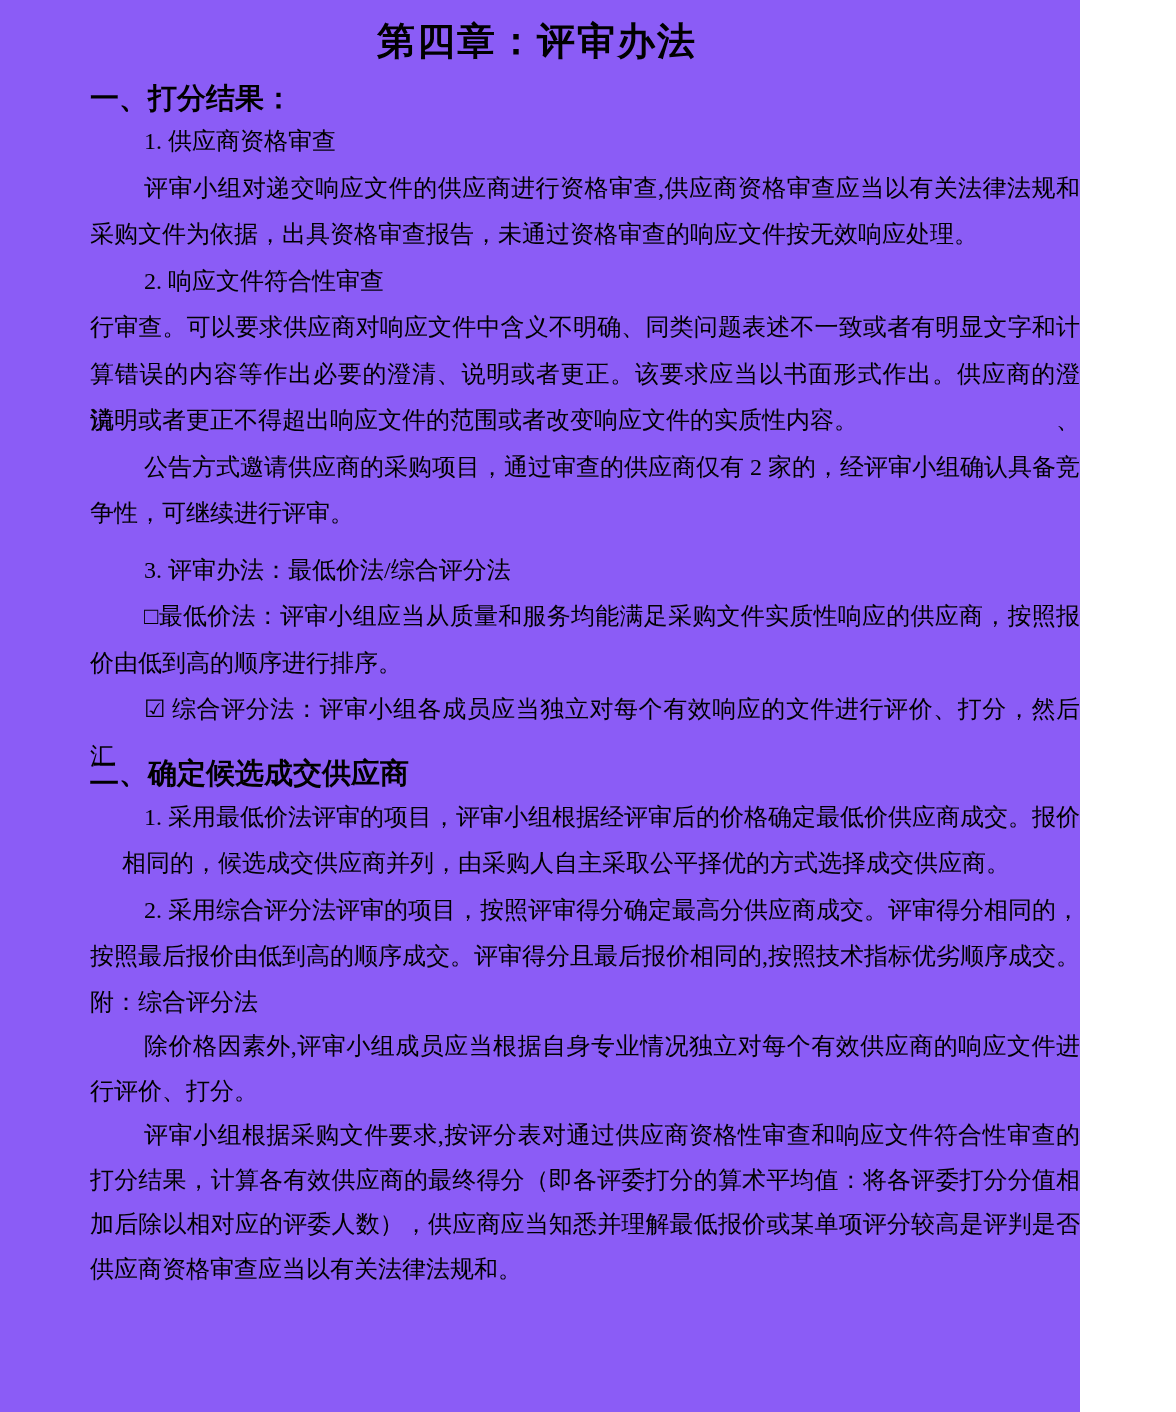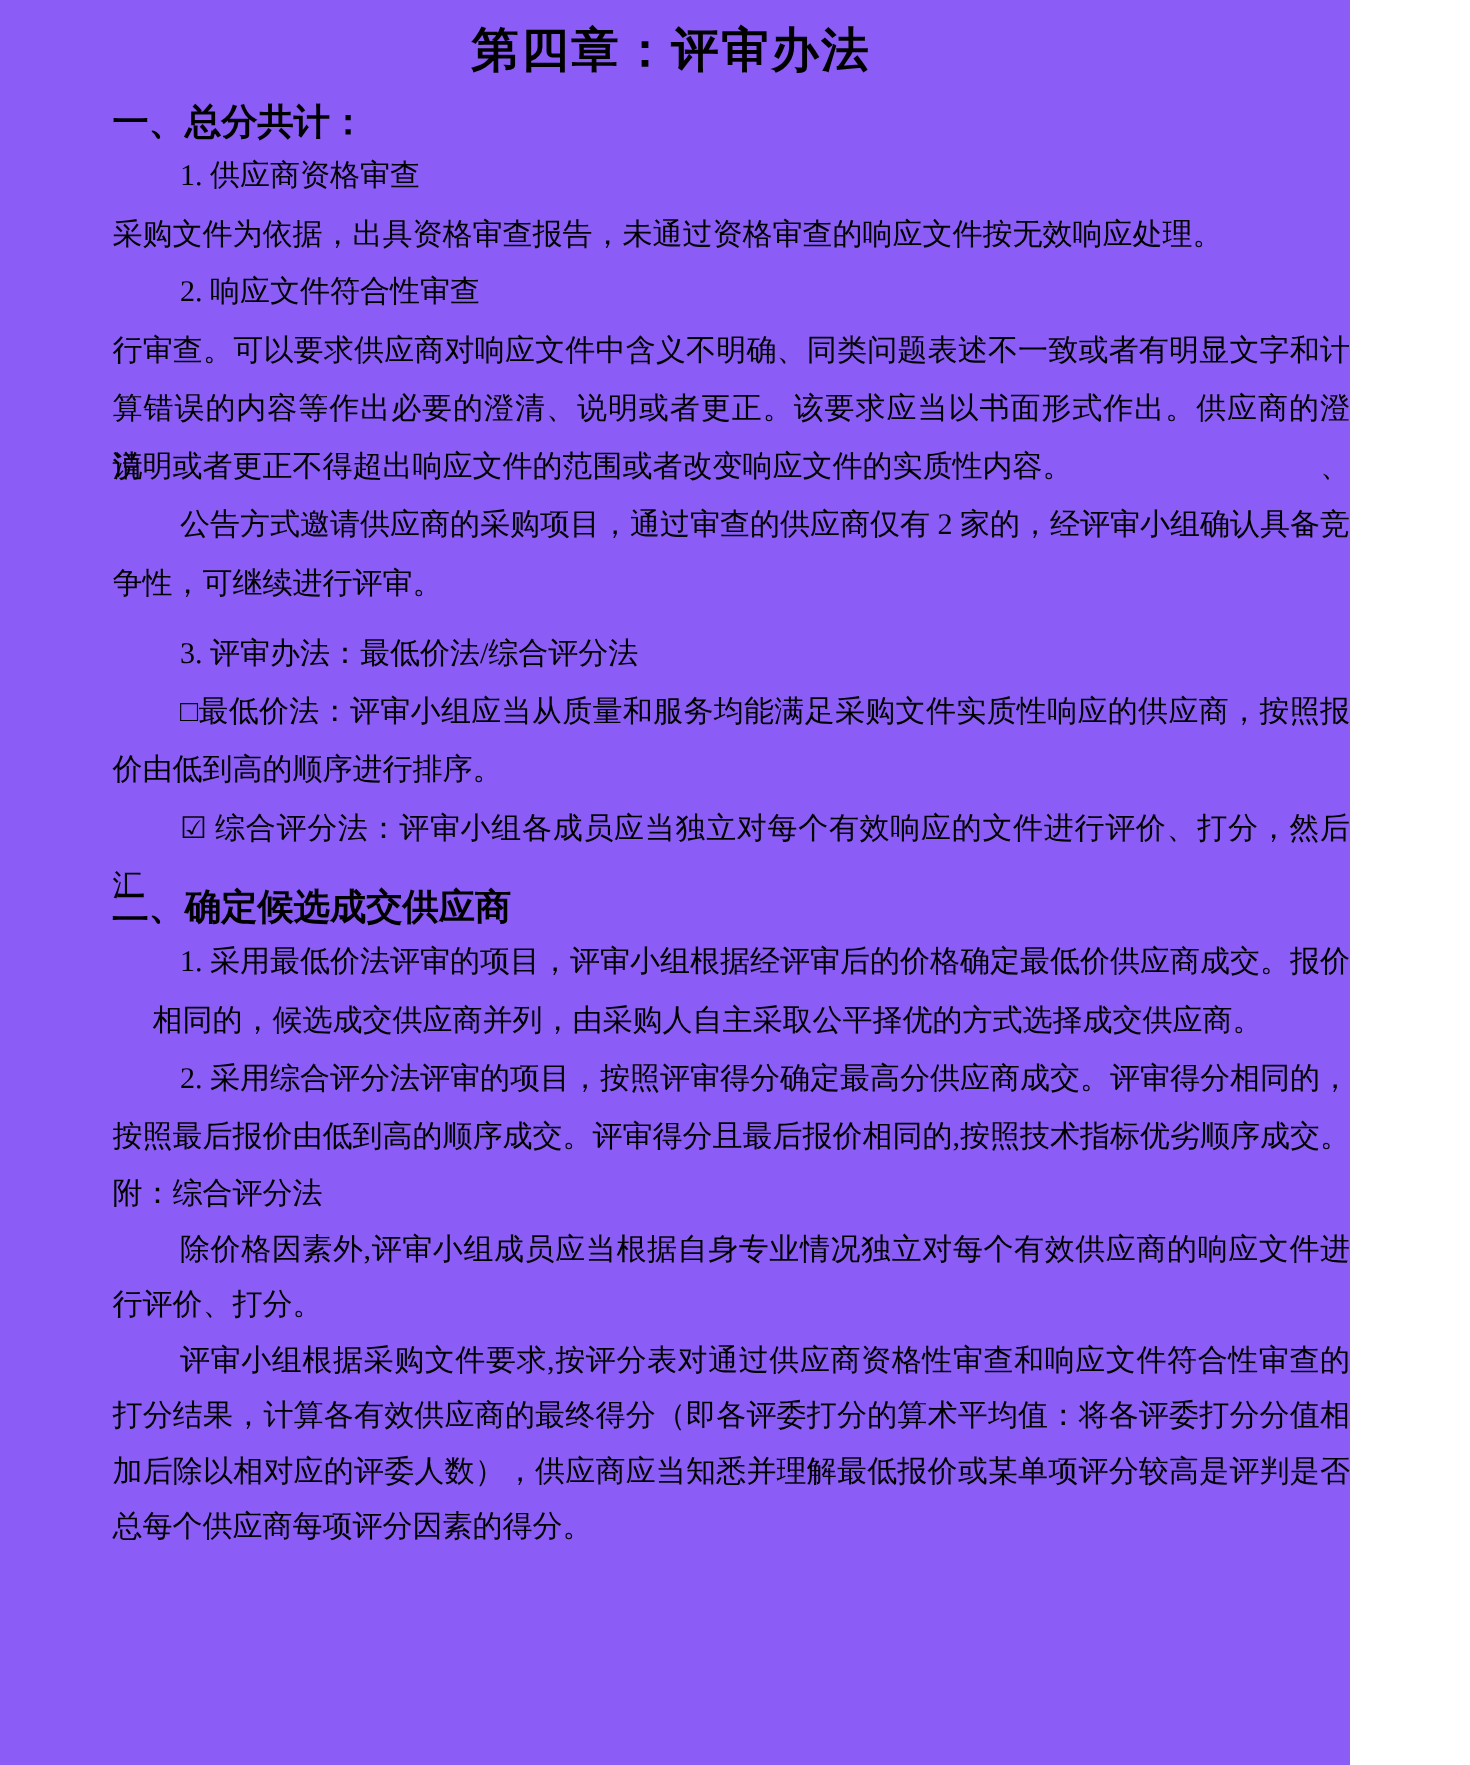--- a/index.html
+++ b/index.html
@@ -49,22 +49,23 @@
   .l.ind1 { text-indent: 32px; }
   .l.gap  { margin-top: 10px; }
   .l.tight { height: 44.5px; line-height: 44.5px; }
 </style>
 </head>
 <body>
 
 <div class="page">
   <div class="title">第四章：评审办法</div>
   <div class="doc-body" id="doc-lines">
-      <div class="l hd">一、总分共计：</div>
+      <div class="l hd">一、打分结果：</div>
       <div class="l ind2">1. 供应商资格审查</div>
+      <div class="l jfy ind2">评审小组对递交响应文件的供应商进行资格审查,供应商资格审查应当以有关法律法规和</div>
       <div class="l">采购文件为依据，出具资格审查报告，未通过资格审查的响应文件按无效响应处理。</div>
       <div class="l ind2">2. 响应文件符合性审查</div>
       <div class="l jfy">行审查。可以要求供应商对响应文件中含义不明确、同类问题表述不一致或者有明显文字和计</div>
       <div class="l jfy">算错误的内容等作出必要的澄清、说明或者更正。该要求应当以书面形式作出。供应商的澄清、</div>
       <div class="l">说明或者更正不得超出响应文件的范围或者改变响应文件的实质性内容。</div>
       <div class="l jfy ind2">公告方式邀请供应商的采购项目，通过审查的供应商仅有 2 家的，经评审小组确认具备竞</div>
       <div class="l">争性，可继续进行评审。</div>
       <div class="l ind2 gap">3. 评审办法：最低价法/综合评分法</div>
       <div class="l jfy ind2">□最低价法：评审小组应当从质量和服务均能满足采购文件实质性响应的供应商，按照报</div>
       <div class="l">价由低到高的顺序进行排序。</div>
@@ -73,15 +74,15 @@
       <div class="l jfy ind2">1. 采用最低价法评审的项目，评审小组根据经评审后的价格确定最低价供应商成交。报价</div>
       <div class="l ind1">相同的，候选成交供应商并列，由采购人自主采取公平择优的方式选择成交供应商。</div>
       <div class="l jfy ind2">2. 采用综合评分法评审的项目，按照评审得分确定最高分供应商成交。评审得分相同的，</div>
       <div class="l jfy">按照最后报价由低到高的顺序成交。评审得分且最后报价相同的,按照技术指标优劣顺序成交。</div>
       <div class="l tight">附：综合评分法</div>
       <div class="l jfy ind2 tight">除价格因素外,评审小组成员应当根据自身专业情况独立对每个有效供应商的响应文件进</div>
       <div class="l tight">行评价、打分。</div>
       <div class="l jfy ind2 tight">评审小组根据采购文件要求,按评分表对通过供应商资格性审查和响应文件符合性审查的</div>
       <div class="l jfy tight">打分结果，计算各有效供应商的最终得分（即各评委打分的算术平均值：将各评委打分分值相</div>
       <div class="l jfy tight">加后除以相对应的评委人数），供应商应当知悉并理解最低报价或某单项评分较高是评判是否</div>
-      <div class="l tight">总每个供应商每项评分因素的得分。</div>
+      <div class="l tight">供应商资格审查应当以有关法律法规和。</div>
     </div>
 </div>
 
 </body></html>

